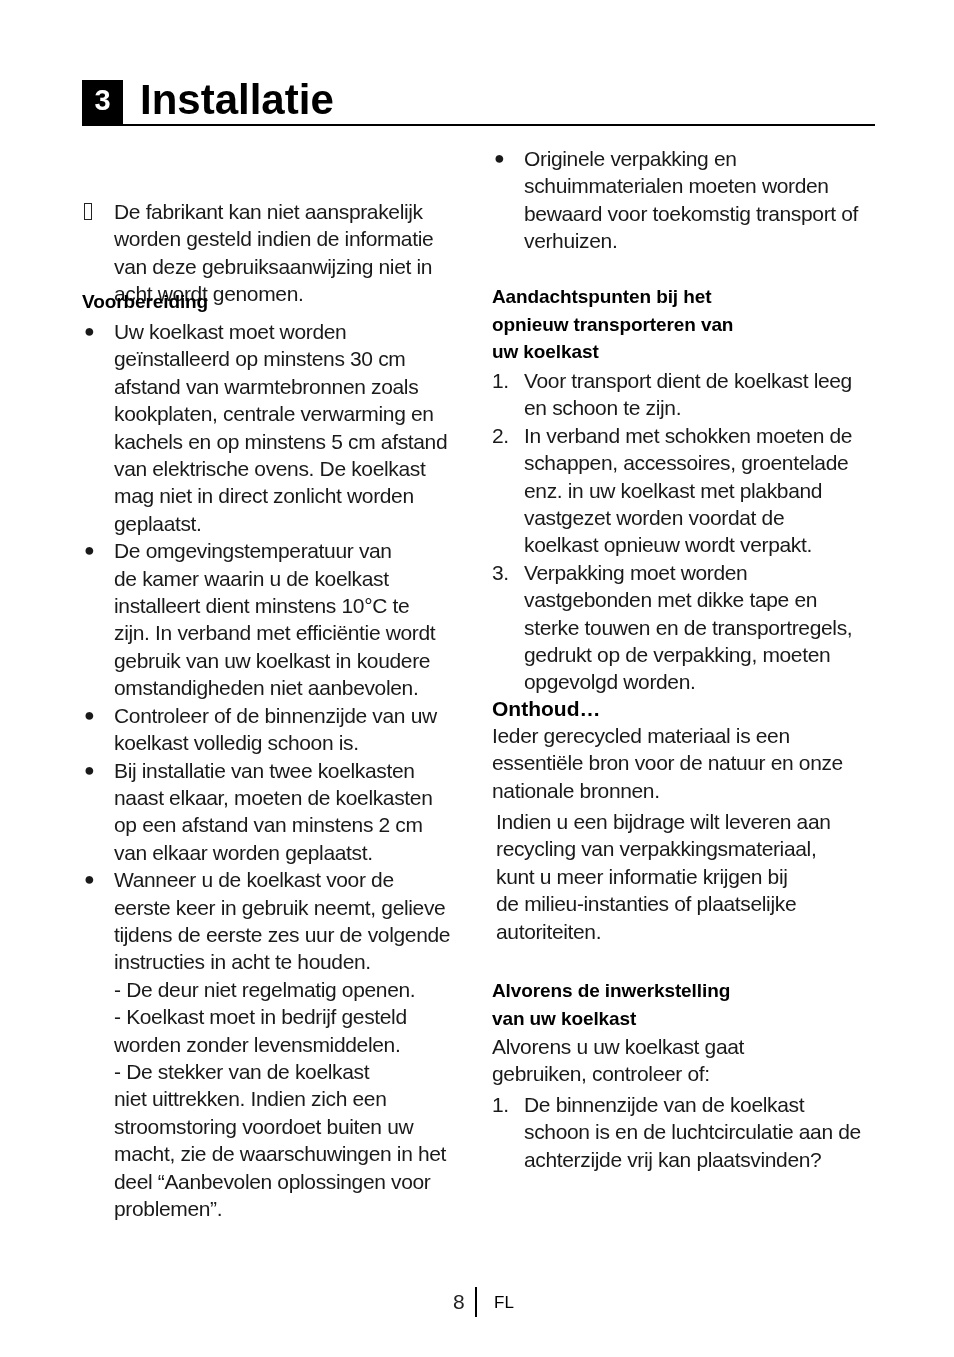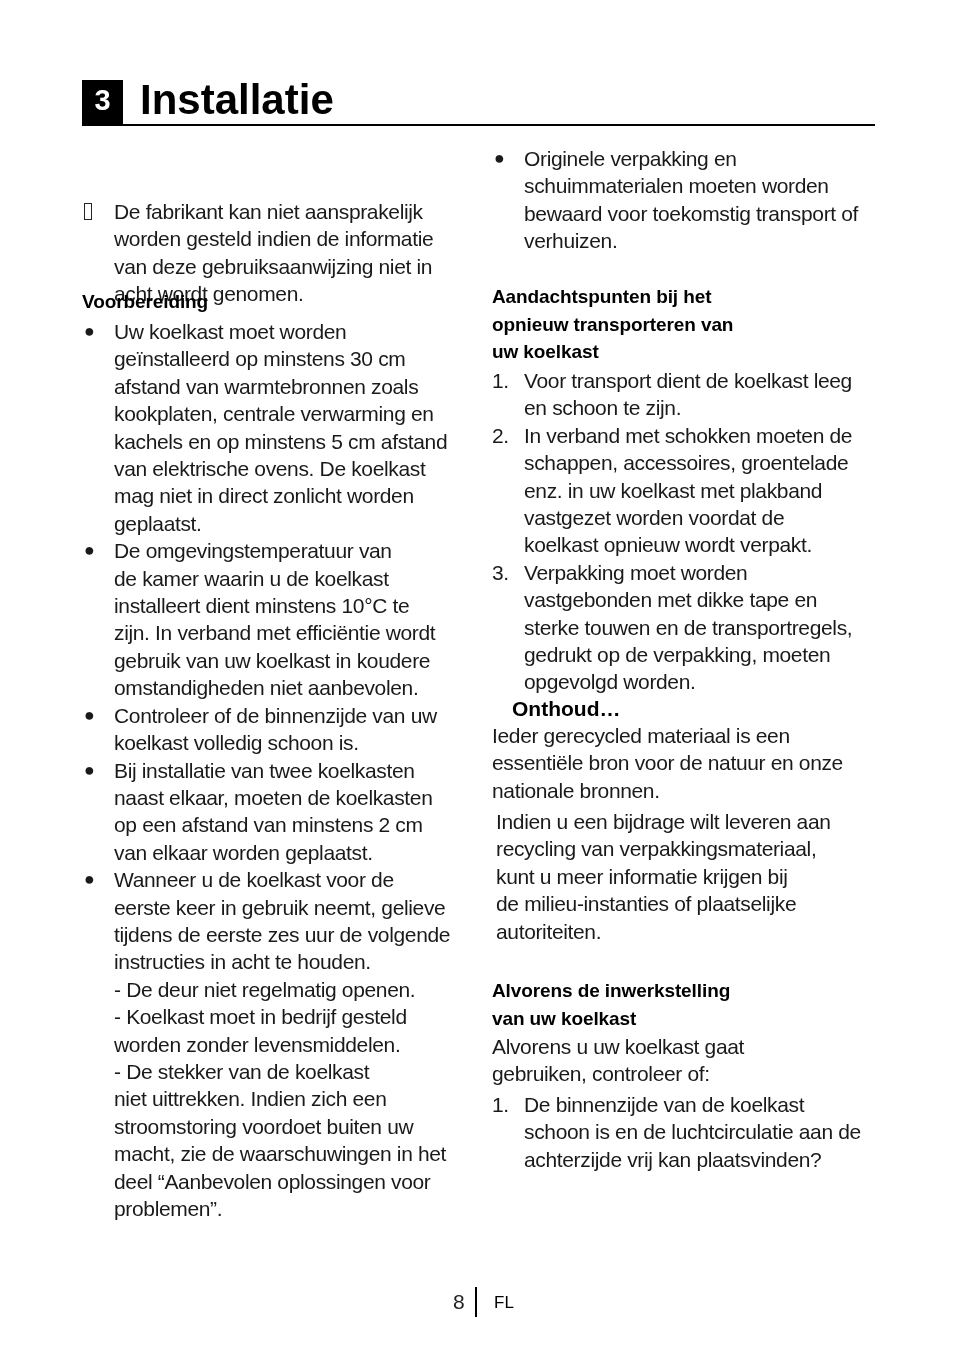--- a/index.html
+++ b/index.html
@@ -8,21 +8,21 @@
   .header { position: absolute; left: 82px; top: 80px; width: 793px; height: 44px;
             border-bottom: 2px solid #000; }
   .chapter-num { position: absolute; left: 0; top: 0; width: 41px; height: 44px; background: #000;
                  color: #fff; font-weight: bold; font-size: 29px; line-height: 40px; text-align: center; }
   .chapter-title { position: absolute; left: 58px; top: 0; font-weight: bold; font-size: 42px; line-height: 40px; color: #000; }
   .col { position: absolute; top: 0; }
   .col-left { left: 82px; width: 385px; }
   .col-right { left: 492px; width: 390px; }
   .body-text { font-size: 21px; line-height: 27.4px; letter-spacing: -0.35px; font-weight: normal; }
   .h2 { font-weight: bold; font-size: 19px; line-height: 27.5px; color: #000; letter-spacing: -0.1px; }
-  .h3 { font-weight: bold; font-size: 21px; line-height: 27px; color: #000; margin-left: 20px; }
+  .h3 { font-weight: bold; font-size: 21px; line-height: 27px; color: #000; }
   .item { position: relative; padding-left: 32px; }
   .marker { position: absolute; left: 0; top: 0; }
   .bullet { left: 2px; font-size: 18px; }
   .note-icon { position: absolute; left: 2px; top: 5px; width: 8px; height: 17px; border: 1.5px solid #222; box-sizing: border-box; }
   .lines span { display: block; white-space: nowrap; }
   .abs { position: absolute; }
   .footer-num { position: absolute; left: 453px; top: 1289px; font-size: 21px; line-height: 26px; color: #222; }
   .footer-bar { position: absolute; left: 475px; top: 1287px; width: 2px; height: 30px; background: #000; }
   .footer-lang { position: absolute; left: 494px; top: 1292px; font-size: 17px; line-height: 22px; color: #000; }
 </style>

